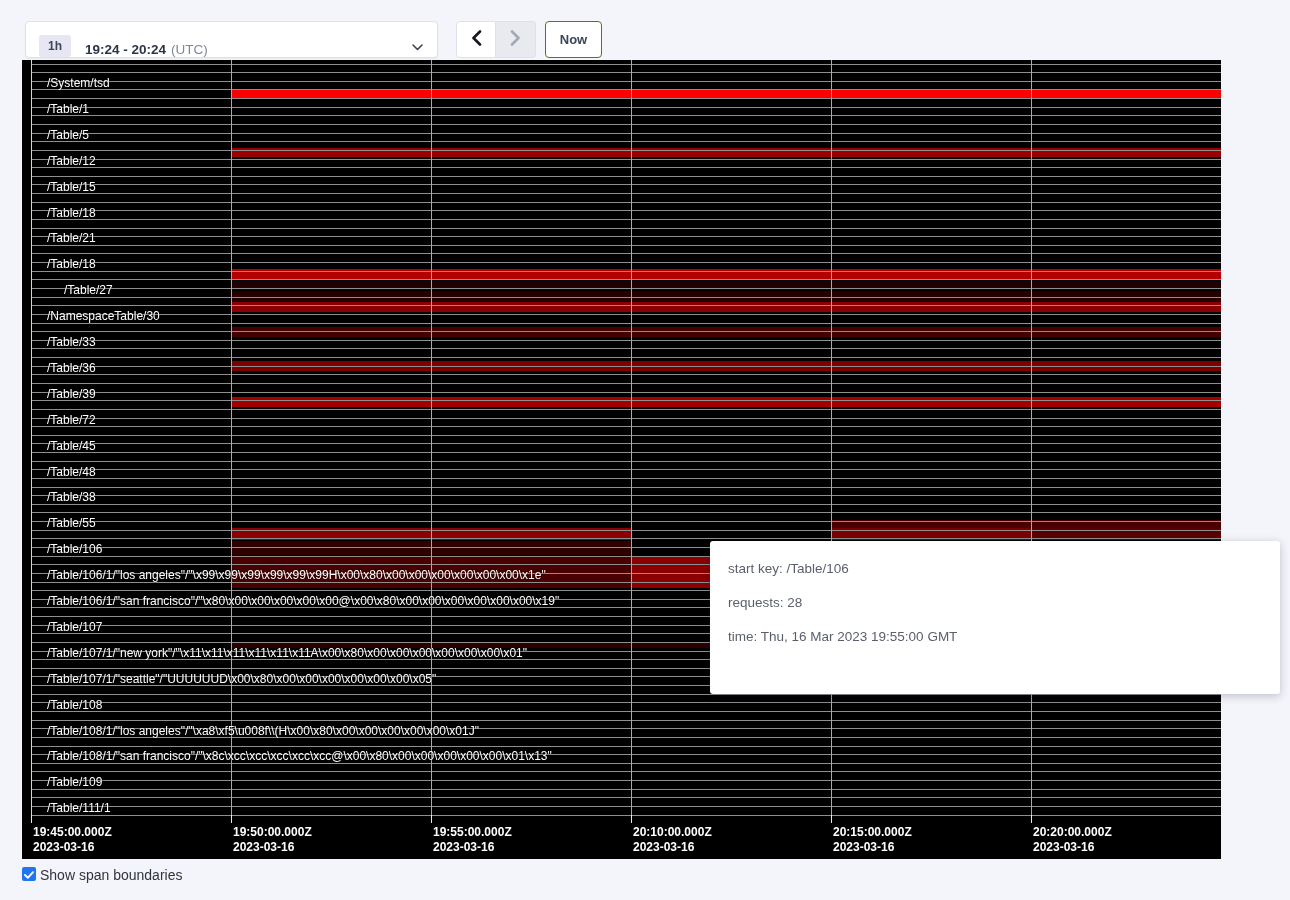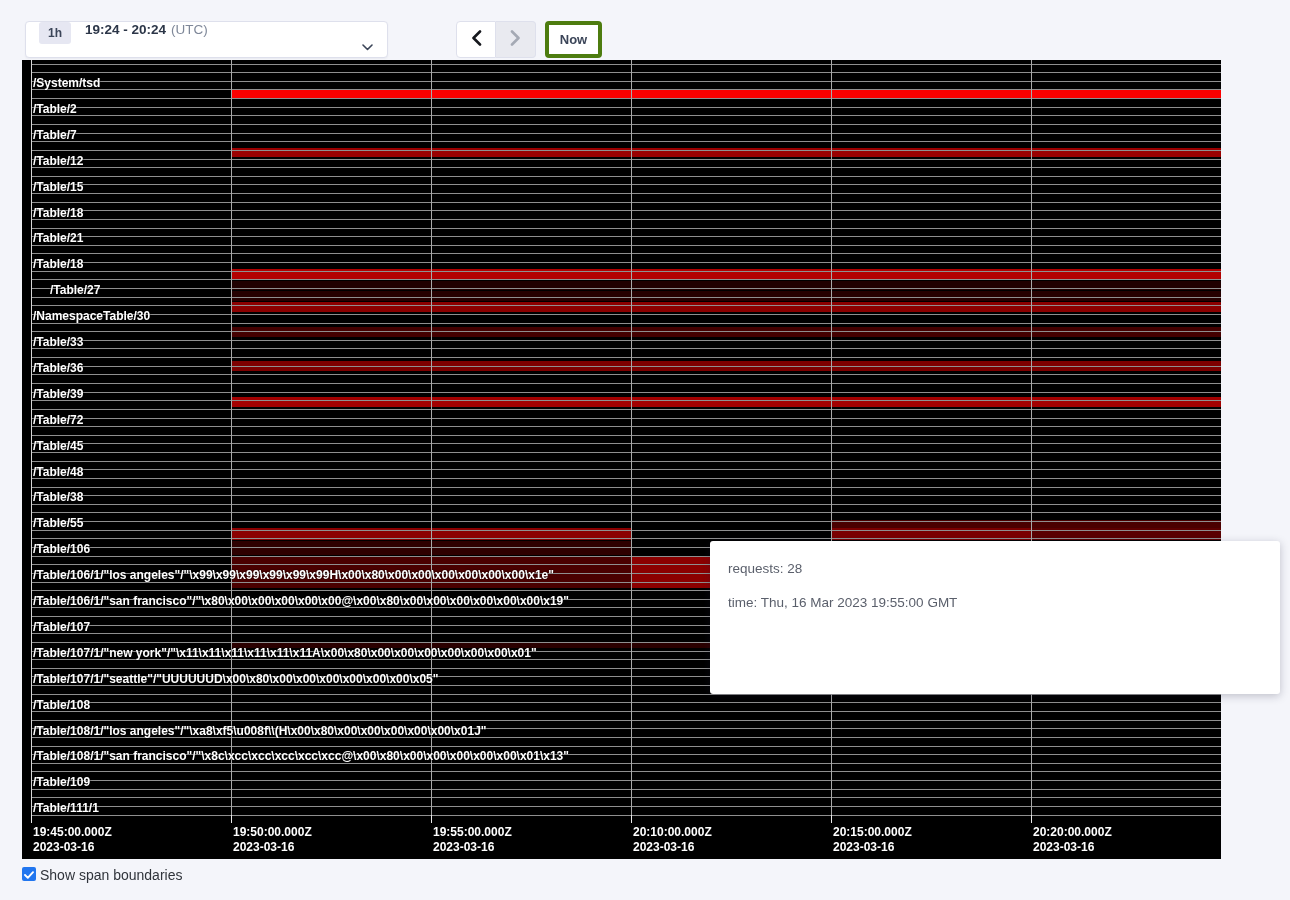--- a/index.html
+++ b/index.html
@@ -6,63 +6,64 @@
   html,body { width:1290px; height:900px; }
   body {
     position:relative;
     background:#f4f5fa;
     font-family:"Liberation Sans", sans-serif;
     overflow:hidden;
   }
 
   
   .time-selector {
-    position:absolute; left:25px; top:21px; width:363px; height:37px;
+    position:absolute; left:25px; top:21px; width:413px; height:37px;
     background:#fff; border:1px solid #dee0ec; border-radius:4px;
     box-shadow:0 1px 2px rgba(60,60,90,.06);
-    display:flex; align-items:flex-start; cursor:pointer;
+    display:flex; align-items:flex-end; cursor:pointer;
   }
   .range-badge {
     margin-left:13px; background:#e6e7f2; color:#3b4558;
     font-size:12px; font-weight:700; padding:4px 9px; border-radius:3px;
   }
   .range-text { margin-left:14px; font-size:13.5px; font-weight:700; color:#2c3648; }
   .range-suffix { margin-left:5px; font-size:13.5px; font-weight:400; color:#7f8899; }
   .chevron-down { position:absolute; right:14px; top:15px; }
 
   .nav-group { position:absolute; left:456px; top:21px; height:37px; display:flex; }
   .nav-btn {
     width:40px; height:37px; display:flex; align-items:center; justify-content:center;
     border:1px solid #dee0ec; background:#fff; cursor:pointer;
   }
   .nav-btn.prev { border-radius:4px 0 0 4px; }
   .nav-btn.next { border-radius:0 4px 4px 0; border-left:none; background:#e9eaf0; cursor:default; }
 
   .now-btn {
     position:absolute; left:545px; top:21px; width:57px; height:37px;
-    background:#fff; border:4px solid #4d7c0f; border-radius:4px;
+    background:#fff; border:1px solid #4d7c0f; border-radius:4px;
     font-size:13px; font-weight:700; color:#3b4558; cursor:pointer;
     display:flex; align-items:center; justify-content:center;
     font-family:"Liberation Sans", sans-serif;
   }
 
   
   .heatmap {
     position:absolute; left:22px; top:60px; width:1199px; height:799px;
     background:#000; overflow:hidden; cursor:crosshair;
   }
   .band { position:absolute; }
   .hline { position:absolute; height:1px; background:#8f8f8f; }
   .vline { position:absolute; width:1px; background:#a8a8a8; }
   .leftline { position:absolute; width:1px; background:#d6d6d6; }
   .tick { position:absolute; width:1px; height:8px; background:#e8e8e8; }
   .row-label {
-    position:absolute; left:11px; color:#fff; font-size:12px; font-weight:700;
+    position:absolute; left:11px; color:#fff; font-size:12px; font-weight:400;
     white-space:nowrap; letter-spacing:0; line-height:13px;
     text-shadow:0 0 2px #000;
+    padding-left:14px;
   }
   .x-label {
     position:absolute; color:#fff; font-size:12px; font-weight:700;
     line-height:15px; white-space:nowrap;
   }
 
   
   .tooltip {
     position:absolute; left:710px; top:541px; width:570px; height:153px;
     background:#fff; border-radius:3px;
@@ -229,22 +230,22 @@
     <div class="vline" style="left: 608.5px; top: 0px; height: 755px;"></div>
     <div class="vline" style="left: 808.5px; top: 0px; height: 755px;"></div>
     <div class="vline" style="left: 1008.5px; top: 0px; height: 755px;"></div>
     <div class="tick" style="left: 9px; top: 755px;"></div>
     <div class="tick" style="left: 208.5px; top: 755px;"></div>
     <div class="tick" style="left: 408.5px; top: 755px;"></div>
     <div class="tick" style="left: 608.5px; top: 755px;"></div>
     <div class="tick" style="left: 808.5px; top: 755px;"></div>
     <div class="tick" style="left: 1008.5px; top: 755px;"></div>
     <div class="row-label" style="top: 17px;">/System/tsd</div>
-    <div class="row-label" style="top: 42.9px;">/Table/2</div>
-    <div class="row-label" style="top: 68.8px;">/Table/7</div>
+    <div class="row-label" style="top: 42.9px;">/Table/1</div>
+    <div class="row-label" style="top: 68.8px;">/Table/5</div>
     <div class="row-label" style="top: 94.7px;">/Table/12</div>
     <div class="row-label" style="top: 120.6px;">/Table/15</div>
     <div class="row-label" style="top: 146.5px;">/Table/18</div>
     <div class="row-label" style="top: 172.4px;">/Table/21</div>
     <div class="row-label" style="top: 198.3px;">/Table/18</div>
     <div class="row-label" style="top: 224.2px; margin-left: 17px;">/Table/27</div>
     <div class="row-label" style="top: 250.1px;">/NamespaceTable/30</div>
     <div class="row-label" style="top: 276px;">/Table/33</div>
     <div class="row-label" style="top: 301.9px;">/Table/36</div>
     <div class="row-label" style="top: 327.8px;">/Table/39</div>
@@ -284,20 +285,21 @@
       <div>20:15:00.000Z</div>
       <div>2023-03-16</div>
     </div>
     <div class="x-label" style="left: 1011px; top: 765px;">
       <div>20:20:00.000Z</div>
       <div>2023-03-16</div>
     </div>
   </div>
 
 <div class="tooltip">
+  <div>start key: /Table/106</div>
   <div>requests: 28</div>
   <div>time: Thu, 16 Mar 2023 19:55:00 GMT</div>
 </div>
 
 <div class="footer-row">
   <span class="checkbox">
     <span>
       <svg width="10" height="8" viewBox="0 0 10 8">
           <polyline points="1,4 3.8,6.8 9,1.2" fill="none" stroke="#fff" stroke-width="1.9" stroke-linecap="round" stroke-linejoin="round"></polyline>
         </svg>

